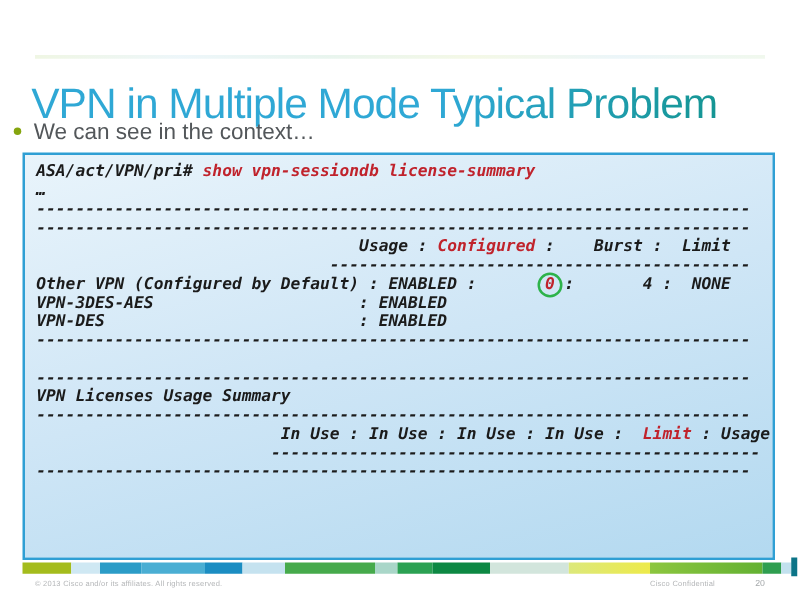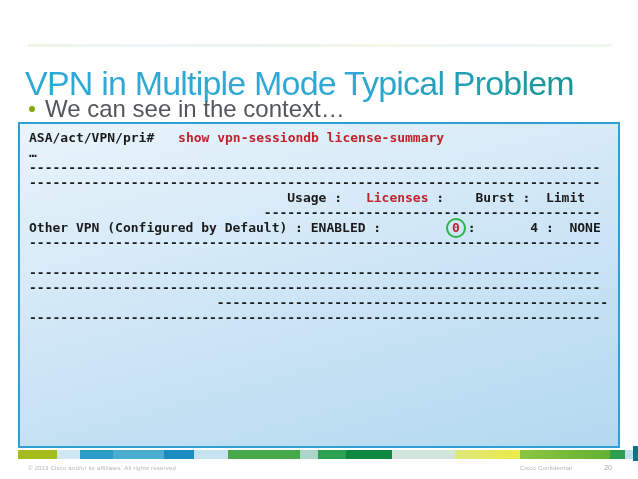--- a/index.html
+++ b/index.html
@@ -19,39 +19,39 @@
     color:var(--title_grad_start);
     white-space:nowrap;
   }
   @supports ((-webkit-background-clip:text) or (background-clip:text)){
     .title{
       background:linear-gradient(90deg,var(--title_grad_start) 0%,var(--title_grad_start) 55%,var(--title_grad_end) 100%);
       -webkit-background-clip:text;background-clip:text;color:transparent;
     }
   }
   .bullet-row{
-    position:absolute;left:27px;top:95px;width:590px;
-    font-size:24px;color:var(--bullet_text);
+    position:absolute;left:9px;top:95px;width:590px;
+    font-size:18px;color:var(--bullet_text);
   }
   .bullet-dot{
     display:inline-block;width:6px;height:6px;border-radius:50%;
     background:var(--bullet_dot);margin:0 10px 3px 2px;vertical-align:middle;
   }
   .console{
     position:absolute;left:18px;top:122px;width:602px;height:326px;
     box-sizing:border-box;
     border:2px solid var(--console_border);
     background:linear-gradient(165deg,var(--console_bg_top) 0%,#cfe6f6 48%,var(--console_bg_bottom) 100%);
     padding:6px 0 0 9px;
     font-family:"DejaVu Sans Mono","Liberation Mono",monospace;
     font-weight:bold;font-size:13px;color:var(--console_text);
   }
   .cline{height:15px;line-height:15px;white-space:pre;}
-  .cline span{white-space:pre;}
-  .cline .red{color:var(--cmd_red);margin-left:16px;}
+  .cline span{white-space:pre;font-style:italic;}
+  .cline .red{color:var(--cmd_red);}
   .cline .circled{position:relative;color:var(--cmd_red);}
   .cline .circled::after{
     content:"";position:absolute;left:-6px;top:-2px;width:16px;height:16px;
     border:2px solid var(--circle_green);border-radius:50%;
   }
   .stripe{
     position:absolute;left:18px;top:450px;width:620px;height:9px;
     display:flex;align-items:center;
   }
   .stripe .seg{height:9px;flex:0 0 auto;}
@@ -76,27 +76,31 @@
 
 <div class="title">VPN in Multiple Mode Typical Problem</div>
 
 <div class="bullet-row"><span class="bullet-dot"></span><span>We can see in the context…</span></div>
 
 <div class="console">
     <div class="cline"><span>ASA/act/VPN/pri# </span><span class="red">show vpn-sessiondb license-summary</span></div>
     <div class="cline"><span>…</span></div>
     <div class="cline"><span>-------------------------------------------------------------------------</span></div>
     <div class="cline"><span>-------------------------------------------------------------------------</span></div>
-    <div class="cline"><span>                                 Usage : </span><span class="red">Licenses</span><span> :    Burst :  Limit</span></div>
+    <div class="cline"><span>                                 Usage : </span><span class="red">Configured</span><span> :    Burst :  Limit</span></div>
     <div class="cline"><span>                              -------------------------------------------</span></div>
     <div class="cline"><span>Other VPN (Configured by Default) : ENABLED :       </span><span class="red circled">0</span><span> :       4 :  NONE</span></div>
+    <div class="cline"><span>VPN-3DES-AES                     : ENABLED</span></div>
+    <div class="cline"><span>VPN-DES                          : ENABLED</span></div>
     <div class="cline"><span>-------------------------------------------------------------------------</span></div>
     <div class="cline"><span></span></div>
     <div class="cline"><span>-------------------------------------------------------------------------</span></div>
+    <div class="cline"><span>VPN Licenses Usage Summary</span></div>
     <div class="cline"><span>-------------------------------------------------------------------------</span></div>
+    <div class="cline"><span>                         In Use : In Use : In Use : In Use :  </span><span class="red">Limit</span><span> : Usage</span></div>
     <div class="cline"><span>                        --------------------------------------------------</span></div>
     <div class="cline"><span>-------------------------------------------------------------------------</span></div>
   </div>
 
 <div class="stripe">
     <div class="seg" style="width: 39px; background: rgb(164, 188, 28);"></div>
     <div class="seg" style="width: 23px; background: rgb(207, 232, 243);"></div>
     <div class="seg" style="width: 33px; background: rgb(43, 156, 199);"></div>
     <div class="seg" style="width: 51px; background: rgb(74, 174, 211);"></div>
     <div class="seg" style="width: 30px; background: rgb(27, 141, 194);"></div>

